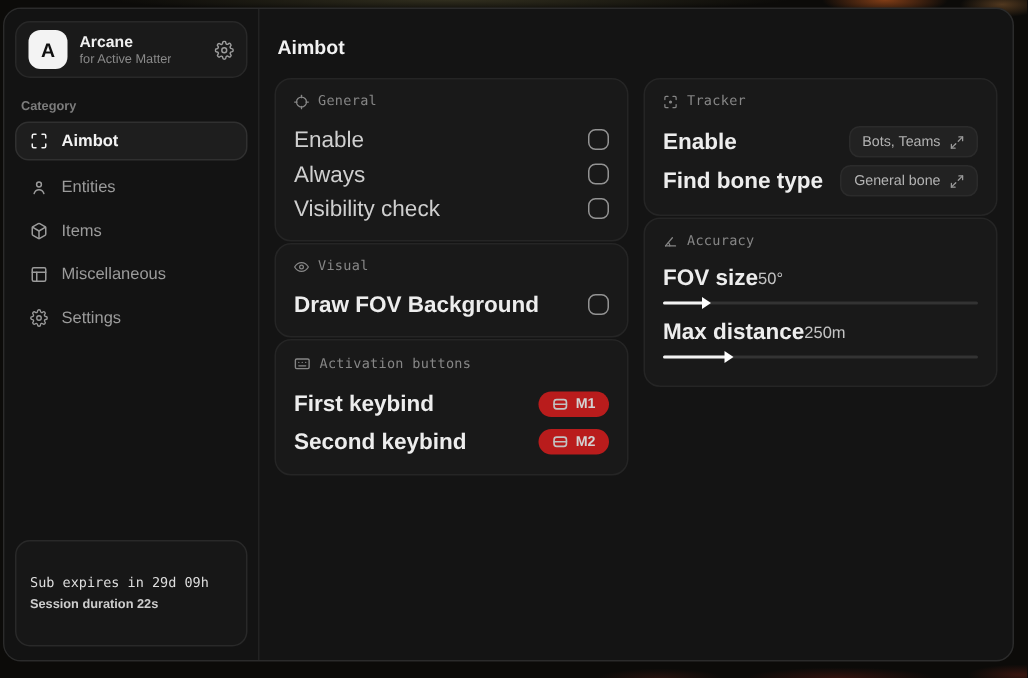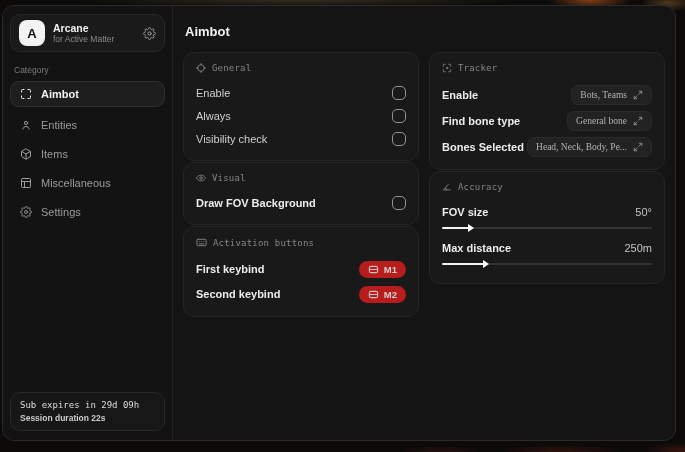--- a/index.html
+++ b/index.html
@@ -36,81 +36,81 @@
   }
   .logo {
     width:26px; height:26px; min-width:26px; background:#f3f3f3; color:#101010;
     border-radius:8px; display:flex; align-items:center; justify-content:center;
     font-weight:bold; font-size:13px;
   }
   .brand-text { line-height:1.15; overflow:hidden; }
   .brand-name { font-size:10.5px; font-weight:700; color:#f0f0f0; }
   .brand-sub  { font-size:8.5px; color:#8a8a8a; margin-top:1px; white-space:nowrap; }
   .brand-gear { margin-left:auto; color:#9c9c9c; display:flex; cursor:pointer; }
-  .cat-label { font-size:8.5px; color:#7c7c7c; margin:13px 4px 6px; }
+  .cat-label { font-size:8.5px; color:#7c7c7c; margin:13px 4px 6px;font-weight:bold; }
   .nav-item {
     display:flex; align-items:center; gap:9px; padding:6px 9px; border-radius:9px;
     color:#9b9b9b; font-size:11px; margin-bottom:3px; border:1px solid transparent;
     cursor:pointer;
   }
   .nav-item svg { flex-shrink:0; }
   .nav-item.selected {
     background:#1e1e1e; border-color:#303030; color:#f2f2f2; font-weight:600;
     margin-bottom:5px;
   }
   .sub-card {
     margin-top:auto; background:#171717; border:1px solid #292929;
-    border-radius:10px; padding:7px 9px;
+    border-radius:10px; padding:23px 9px;
   }
   .sub-line1 { font-family:"DejaVu Sans Mono", monospace; font-size:9px; color:#dedede; white-space:nowrap; }
   .sub-line2 { font-size:8.5px; font-weight:700; color:#cdcdcd; margin-top:3px; }
   
   .main { flex:1; padding:8px 10px; overflow:hidden; }
   .page-title { font-size:13px; font-weight:700; color:#f2f2f2; margin:10px 2px 13px; }
   .cols { display:flex; gap:10px; align-items:flex-start; }
   .col { flex:1; display:flex; flex-direction:column; gap:1px; min-width:0; }
   .card {
     background:#191919; border:1px solid #252525; border-radius:11px;
     padding:10px 12px;
   }
   .card-head {
     display:flex; align-items:center; gap:6px;
     font-family:"DejaVu Sans Mono", monospace; font-size:9px; color:#868686;
     margin-bottom:9px; letter-spacing:.2px;
   }
   .row { display:flex; align-items:center; justify-content:space-between; min-height:22px; }
   .row + .row { margin-top:1px; }
-  .rlabel { font-size:11px; color:#cfcfcf; white-space:nowrap; }
+  .rlabel { font-size:15px; color:#cfcfcf; white-space:nowrap; }
   .rlabel.strong { font-weight:700; color:#ededed; }
   .controls { display:flex; align-items:center; gap:6px; }
   .checkbox {
     width:14px; height:14px; border:1.5px solid #939393; border-radius:5px;
     background:transparent; cursor:pointer; flex-shrink:0;
   }
   .swatch { width:12px; height:12px; border-radius:3.5px; border:1px solid #d9d9d9; cursor:pointer; }
   .kb-row { min-height:24px; }
   .pill {
     display:inline-flex; align-items:center; gap:5px;
     background:#b91c1c; border:none; border-radius:999px;
     color:#d2d2d2; font-size:9.5px; font-weight:600; padding:3px 9px;
     font-family:"Liberation Sans", sans-serif; cursor:pointer;
   }
   .pill svg { color:#c2c2c2; }
   .tr-row { min-height:25px; }
   .select-pill {
     display:inline-flex; align-items:center; gap:6px;
     background:#222; border:1px solid #2b2b2b; border-radius:7px;
     color:#b3b3b3; font-size:9.5px; padding:4px 8px;
-    font-family:Liberation Serif, serif; cursor:pointer; max-width:140px;
+    font-family:Liberation Sans, sans-serif; cursor:pointer; max-width:140px;
   }
   .select-text { white-space:nowrap; overflow:hidden; }
   .select-pill svg { flex-shrink:0; color:#9a9a9a; }
   .sgroup { margin-bottom:5px; }
   .sgroup:last-child { margin-bottom:2px; }
-  .srow-top { display:flex; justify-content:space-between; align-items:center; min-height:21px; }
+  .srow-top { display:flex; justify-content:flex-start; align-items:center; min-height:21px; }
   .svalue { font-size:11px; color:#c3c3c3; }
   .slider { position:relative; height:9px; margin:1px 0 5px; cursor:pointer; }
   .slider .track { position:absolute; left:0; right:0; top:3.5px; height:2px; background:#333; border-radius:2px; }
   .slider .fill  { position:absolute; left:0; top:3.5px; height:2px; background:#f2f2f2; border-radius:2px; }
   .slider .thumb {
     position:absolute; top:0.5px; width:0; height:0;
     border-top:4px solid transparent; border-bottom:4px solid transparent;
     border-left:6px solid #fff; transform:translateX(-3px);
   }
 </style>
@@ -326,34 +326,20 @@
                 <span style="display:flex;">
                   <svg width="10" height="10" viewBox="0 0 24 24" fill="none" stroke="currentColor" stroke-width="2" stroke-linecap="round" stroke-linejoin="round">
                       <polyline points="15 3 21 3 21 9"></polyline>
                       <polyline points="9 21 3 21 3 15"></polyline>
                       <line x1="21" y1="3" x2="14" y2="10"></line>
                       <line x1="3" y1="21" x2="10" y2="14"></line>
                     </svg>
                 </span>
               </button>
             </div>
-            <div class="row tr-row">
-              <span class="rlabel strong">Bones Selected</span>
-              <button class="select-pill">
-                <span class="select-text">Head, Neck, Body, Pe...</span>
-                <span style="display:flex;">
-                  <svg width="10" height="10" viewBox="0 0 24 24" fill="none" stroke="currentColor" stroke-width="2" stroke-linecap="round" stroke-linejoin="round">
-                      <polyline points="15 3 21 3 21 9"></polyline>
-                      <polyline points="9 21 3 21 3 15"></polyline>
-                      <line x1="21" y1="3" x2="14" y2="10"></line>
-                      <line x1="3" y1="21" x2="10" y2="14"></line>
-                    </svg>
-                </span>
-              </button>
-            </div>
           </section>
 
           <section class="card">
             <div class="card-head">
               <span style="display:flex;">
                 <svg width="10" height="10" viewBox="0 0 24 24" fill="none" stroke="currentColor" stroke-width="2" stroke-linecap="round" stroke-linejoin="round">
                     <path d="M4 19h16"></path>
                     <path d="M4 19L15 6"></path>
                     <path d="M11 19a8 8 0 0 0-2.3-5.2"></path>
                   </svg>

